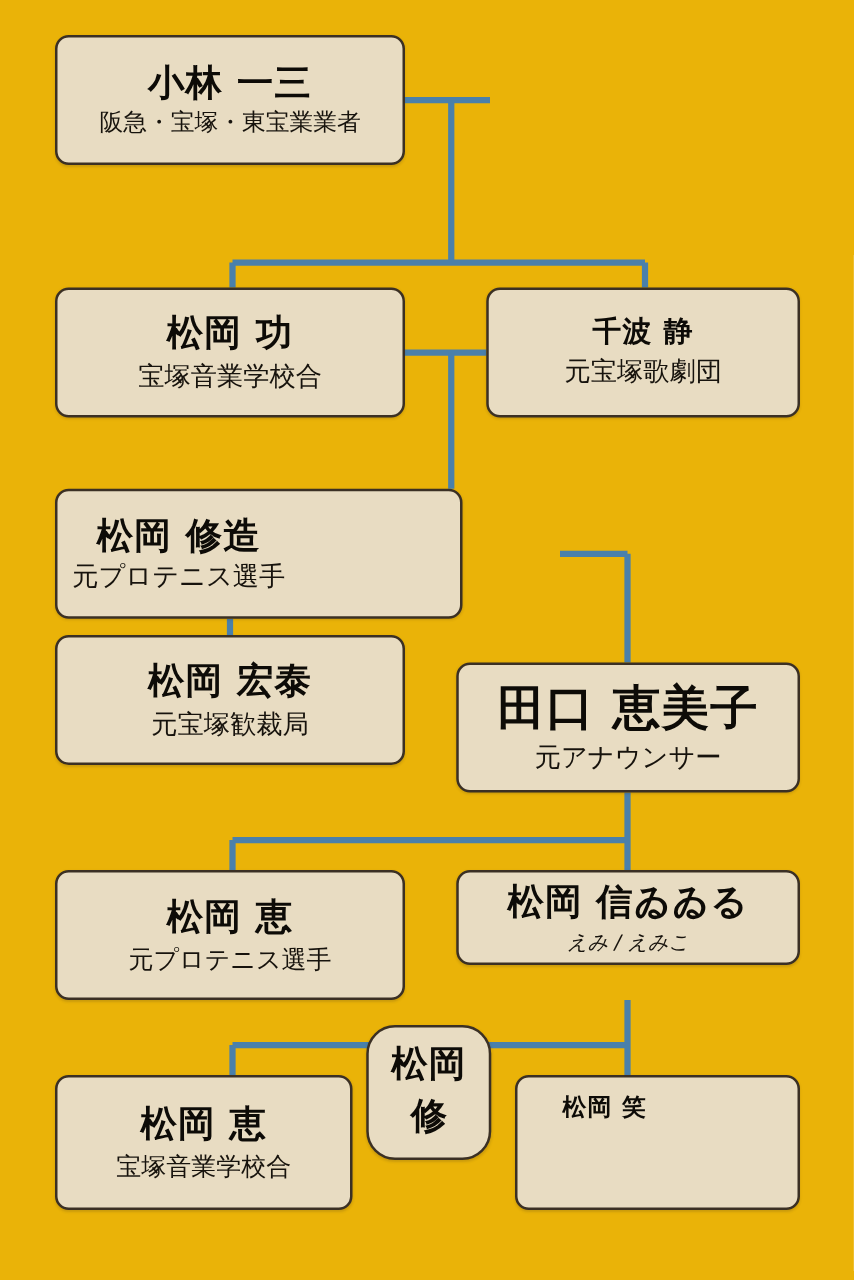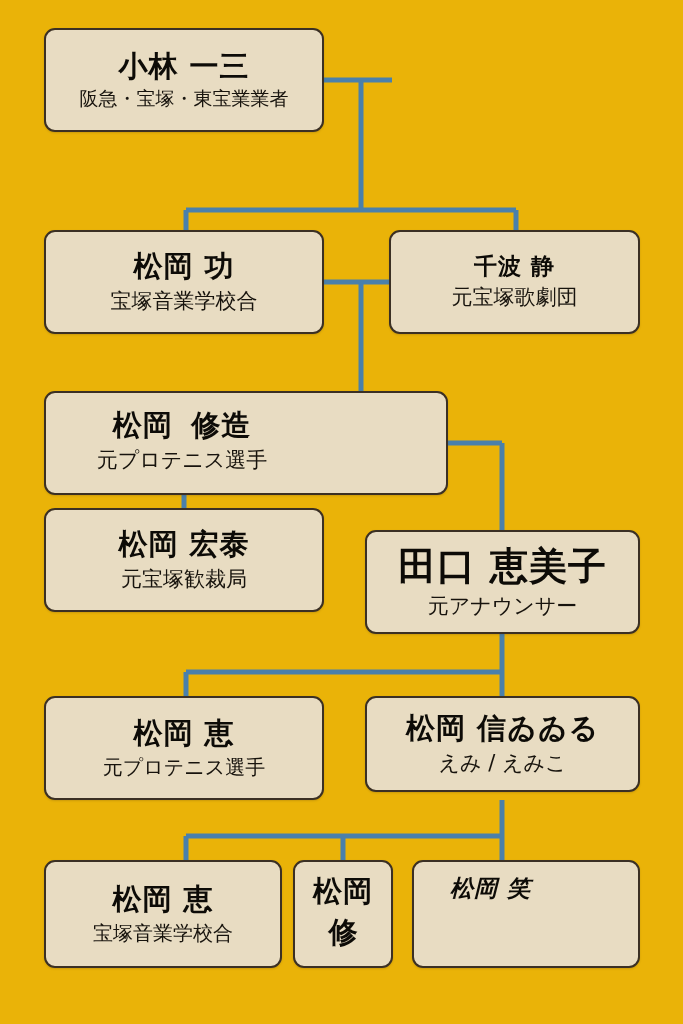--- a/index.html
+++ b/index.html
@@ -66,53 +66,53 @@
   .n-tatsuro .sub   { font-size: 21px; margin-top: 6px; }
 
   .n-isao           { left: 44px;  top: 230px; width: 280px; height: 104px; }
   .n-isao .nm       { font-size: 29px; }
   .n-isao .sub      { font-size: 21px; margin-top: 6px; }
 
   .n-shizuka        { left: 389px; top: 230px; width: 251px; height: 104px; }
   .n-shizuka .nm    { font-size: 23px; }
   .n-shizuka .sub   { font-size: 21px; margin-top: 6px; }
 
-  .n-shuzo          { left: 44px;  top: 391px; width: 404px; height: 104px; font-family: Liberation Mono, monospace; }
+  .n-shuzo          { left: 44px;  top: 391px; width: 326px; height: 104px; }
   .n-shuzo .nm      { font-size: 29px; }
   .n-shuzo .sub     { font-size: 21px; margin-top: 4px; }
   .n-shuzo .stack   { margin-right: 128px; display:flex; flex-direction:column; align-items:center; }
 
   .n-hiroyasu       { left: 44px;  top: 508px; width: 280px; height: 104px; }
   .n-hiroyasu .nm   { font-size: 29px; }
   .n-hiroyasu .sub  { font-size: 21px; margin-top: 6px; }
 
   .n-emiko          { left: 365px; top: 530px; width: 275px; height: 104px; }
   .n-emiko .nm      { font-size: 38px; }
   .n-emiko .sub     { font-size: 21px; margin-top: 6px; }
 
   .n-megumi1        { left: 44px;  top: 696px; width: 280px; height: 104px; }
   .n-megumi1 .nm    { font-size: 29px; }
   .n-megumi1 .sub   { font-size: 20px; margin-top: 6px; }
 
-  .n-nobu           { left: 365px; top: 696px; width: 275px; height: 96px; }
+  .n-nobu           { left: 365px; top: 696px; width: 275px; height: 76px; }
   .n-nobu .nm       { font-size: 29px; }
-  .n-nobu .sub      { font-size: 21px; margin-top: 6px; }
+  .n-nobu .sub      { font-size: 16px; margin-top: 6px; font-style: italic; }
 
   .n-megumi2        { left: 44px;  top: 860px; width: 238px; height: 108px; }
   .n-megumi2 .nm    { font-size: 29px; }
   .n-megumi2 .sub   { font-size: 20px; margin-top: 6px; }
 
-  .n-osamu          { left: 293px; top: 860px; width: 100px; height: 108px; }
+  .n-osamu          { left: 293px; top: 820px; width: 100px; height: 108px; border-radius: 23px; }
   .n-osamu .nm      { font-size: 29px; }
   .n-osamu .nm2     { font-size: 29px; font-weight: bold; color:#0d0b07; margin-top: 6px; }
 
   .n-emi            { left: 412px; top: 860px; width: 228px; height: 108px;
                       align-items: flex-start; justify-content: flex-start;
                       padding: 14px 0 0 36px; }
-  .n-emi .nm        { font-size: 23px; font-style: italic; }
+  .n-emi .nm        { font-size: 19px; }
 </style>
 </head>
 <body>
 
 <div id="stage">
 
   <svg id="wires" width="683" height="1024" viewBox="0 0 683 1024">
     <g stroke="#4a80ab" stroke-width="5" fill="none" stroke-linecap="butt">
 
       <line x1="324" y1="80" x2="392" y2="80"></line>

